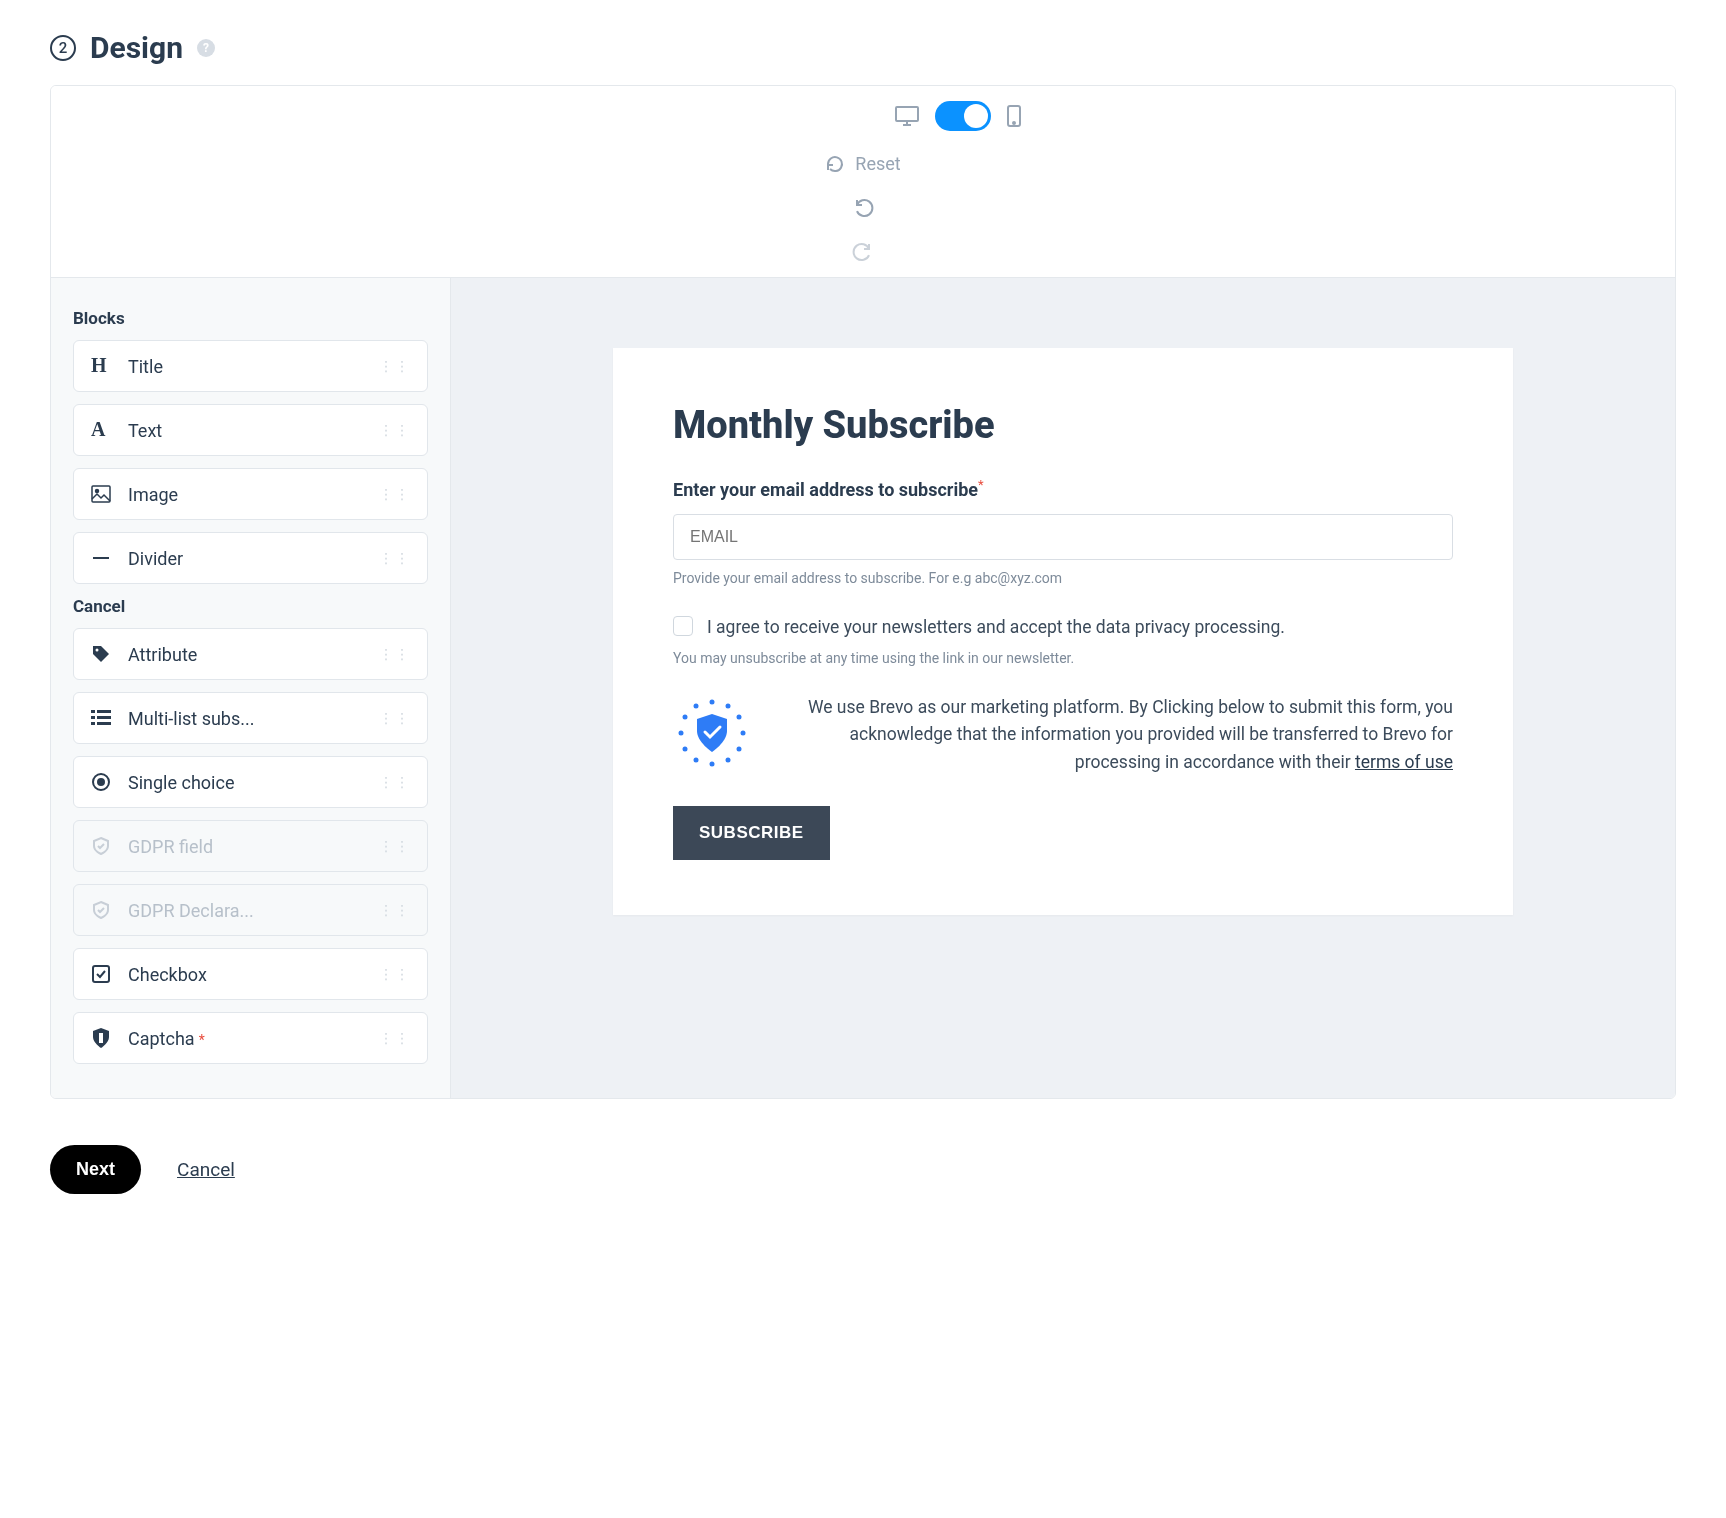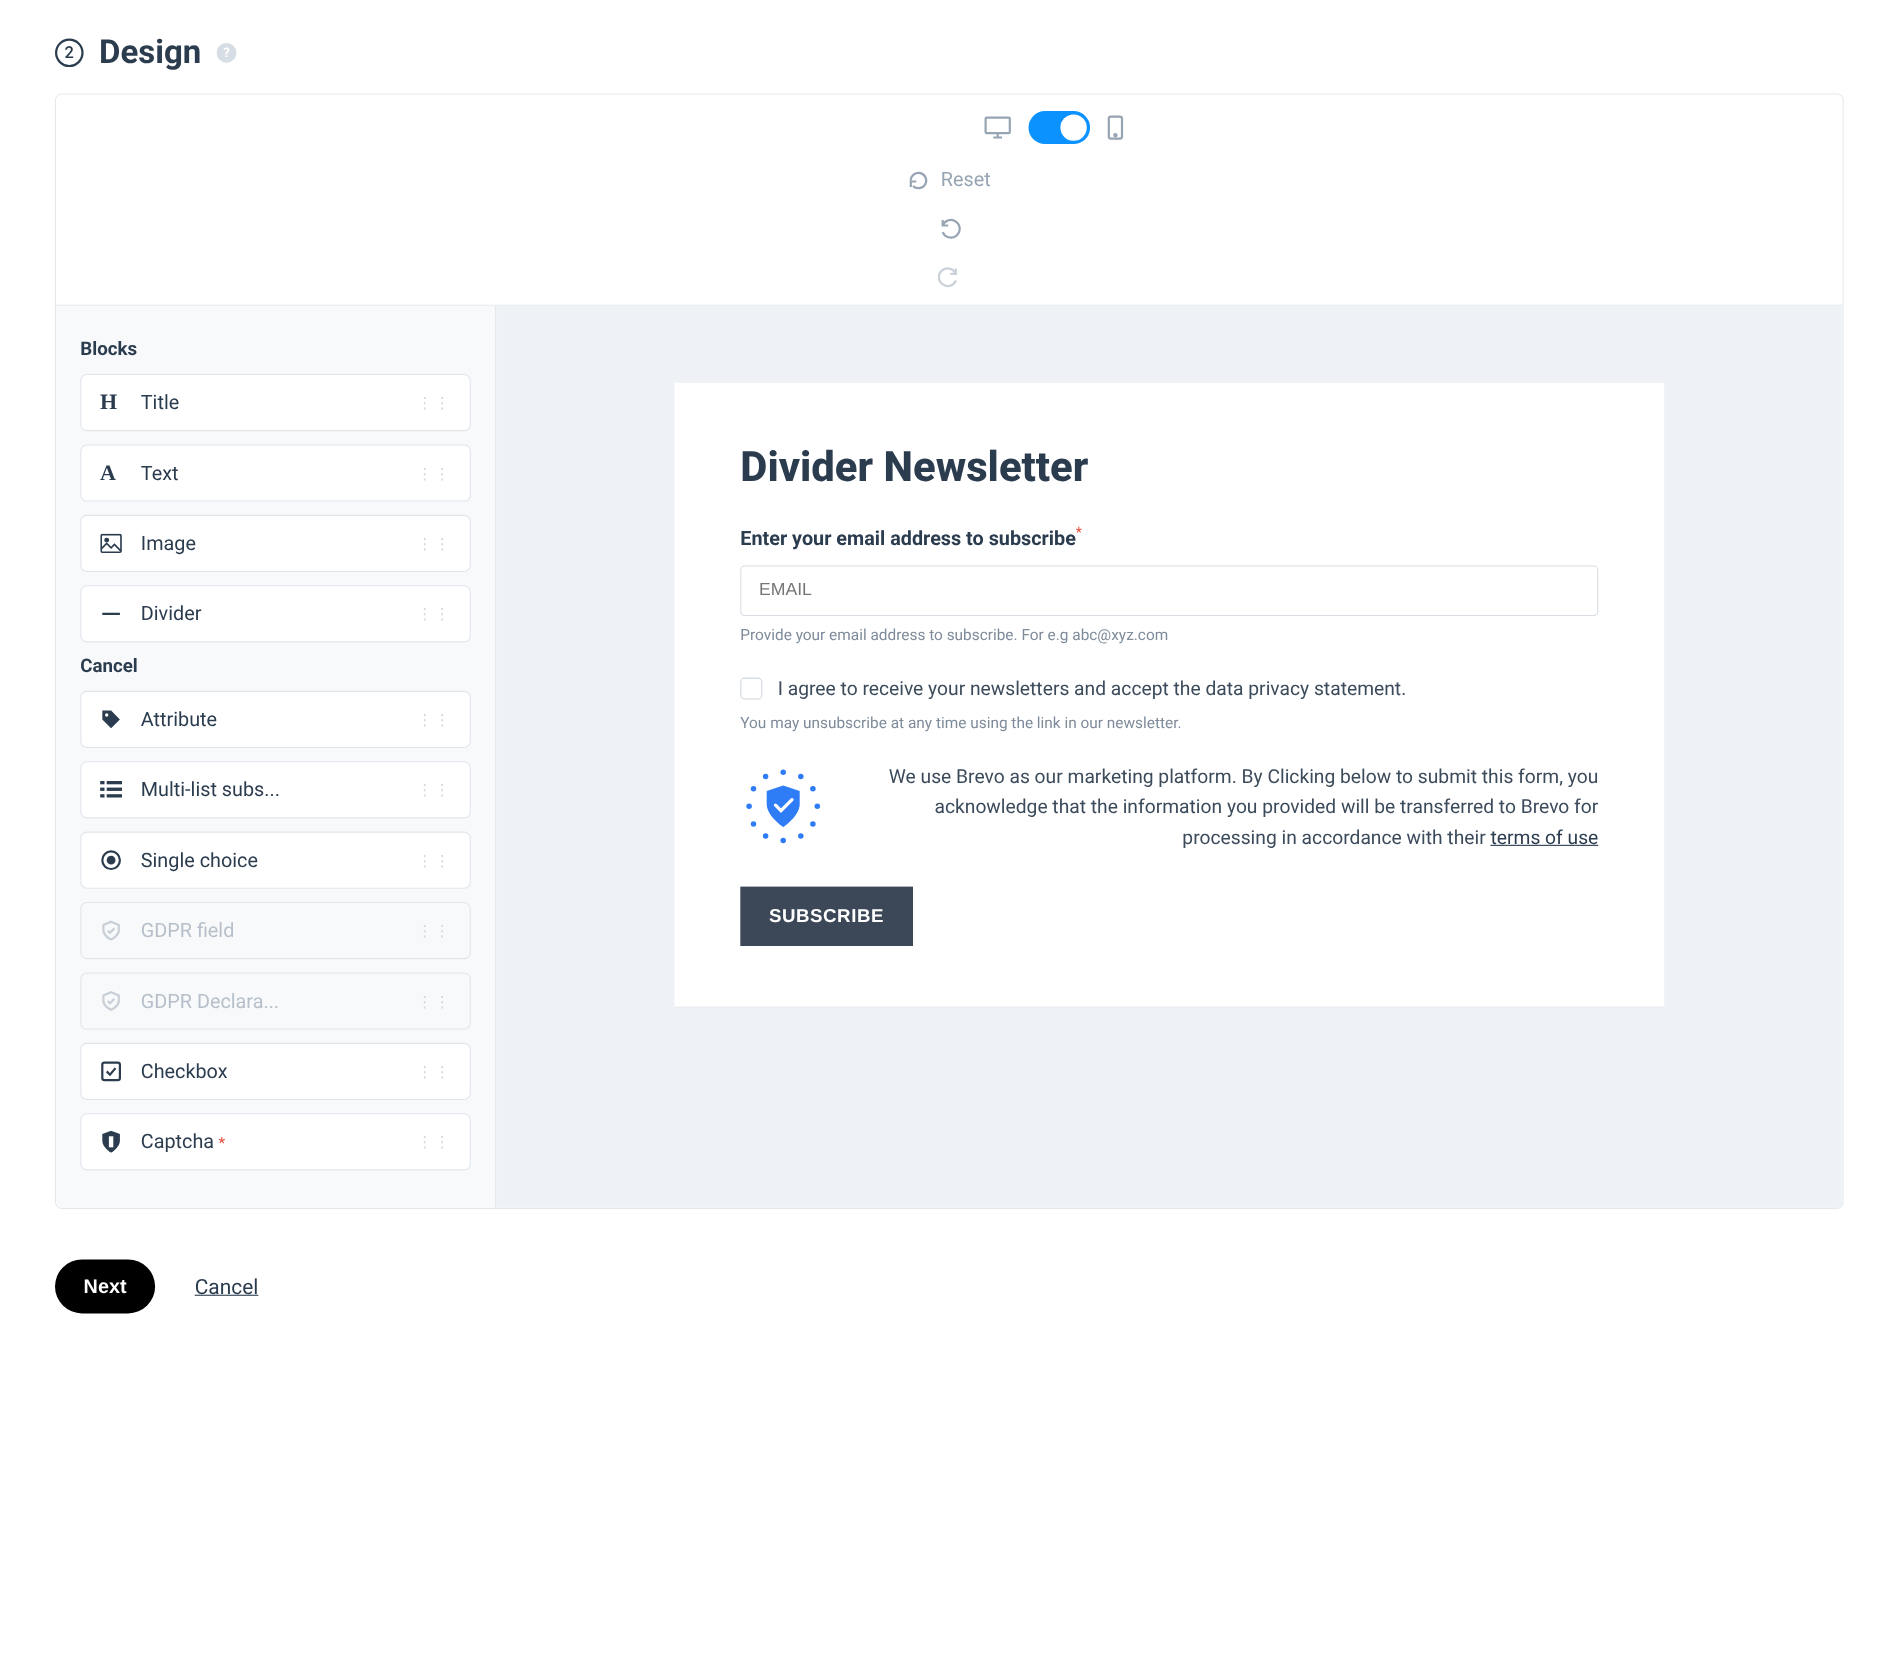--- a/index.html
+++ b/index.html
@@ -216,27 +216,27 @@
               </svg>
             </span>
           <span class="block-label"><span>Captcha</span><span class="block-asterisk">*</span></span>
           <span class="drag-handle">⋮⋮</span>
         </div>
       </div>
     </div>
 
     <div class="canvas">
       <div class="form-preview">
-        <div class="form-title">Divider Newsletter</div>
+        <div class="form-title">Monthly Subscribe</div>
         <div class="form-field-label"><span>Enter your email address to subscribe</span><span class="req">*</span></div>
         <input class="form-input" placeholder="EMAIL" style="">
         <div class="form-help">Provide your email address to subscribe. For e.g abc@xyz.com</div>
         <div class="checkbox-row">
           <div class="checkbox"></div>
-          <div class="checkbox-label">I agree to receive your newsletters and accept the data privacy statement.</div>
+          <div class="checkbox-label">I agree to receive your newsletters and accept the data privacy processing.</div>
         </div>
         <div class="form-help">You may unsubscribe at any time using the link in our newsletter.</div>
         <div class="gdpr-row">
           <div class="gdpr-badge">
             <svg width="78" height="78" viewBox="0 0 78 78">
               <g fill="#2e7cf6">
                 <circle cx="39" cy="8" r="2.5"></circle>
                   <circle cx="55" cy="12" r="2.5"></circle>
                   <circle cx="66" cy="23" r="2.5"></circle>
                   <circle cx="70" cy="39" r="2.5"></circle>

